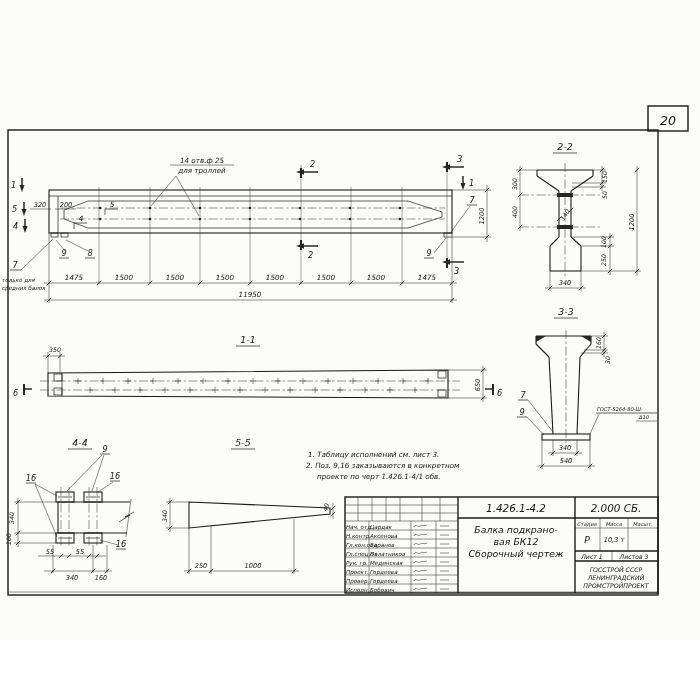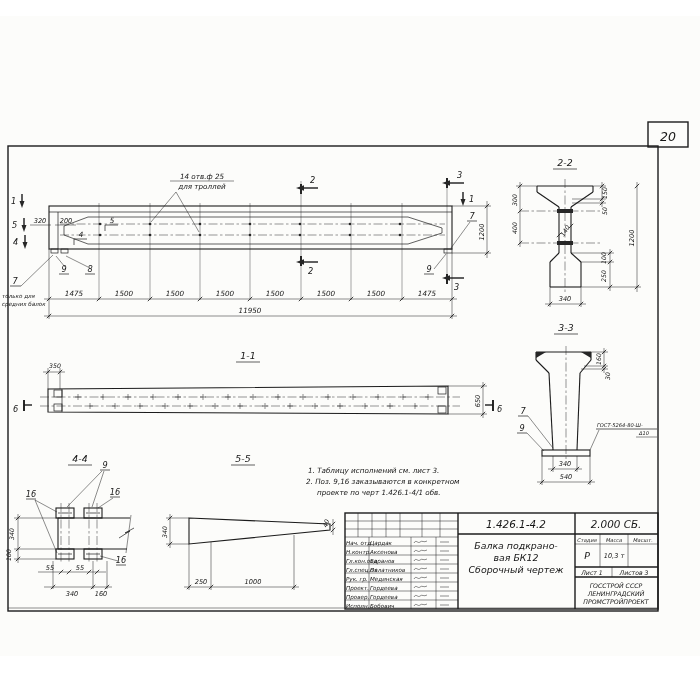--- a/index.html
+++ b/index.html
@@ -1,16 +1,16 @@
 <!DOCTYPE html>
 <html><head>
 <meta charset="utf-8">
 <style>
   html,body{margin:0;padding:0;background:#ffffff;}
-  .sheet{position:relative;width:700px;height:640px;background:#fcfcfa;overflow:hidden;margin-top:16px;}
+  .sheet{position:relative;width:700px;height:640px;background:#fcfcfa;overflow:hidden;}
   svg{position:absolute;left:0;top:0;}
   svg line,svg path,svg rect,svg polygon,svg polyline,svg circle{stroke:#1c1c1c;fill:none;}
   .k1{stroke-width:1.1}
   .k13{stroke-width:1.4}
   .k07{stroke-width:.7}
   .k05{stroke-width:.5}
   .k04{stroke-width:.45;stroke:#3a3a3a}
   .k16{stroke-width:1.9}
   .chain{stroke-width:.5;stroke-dasharray:9 2.5 2.5 2.5;stroke:#2e2e2e}
   .dark{fill:#262626;stroke:none}

